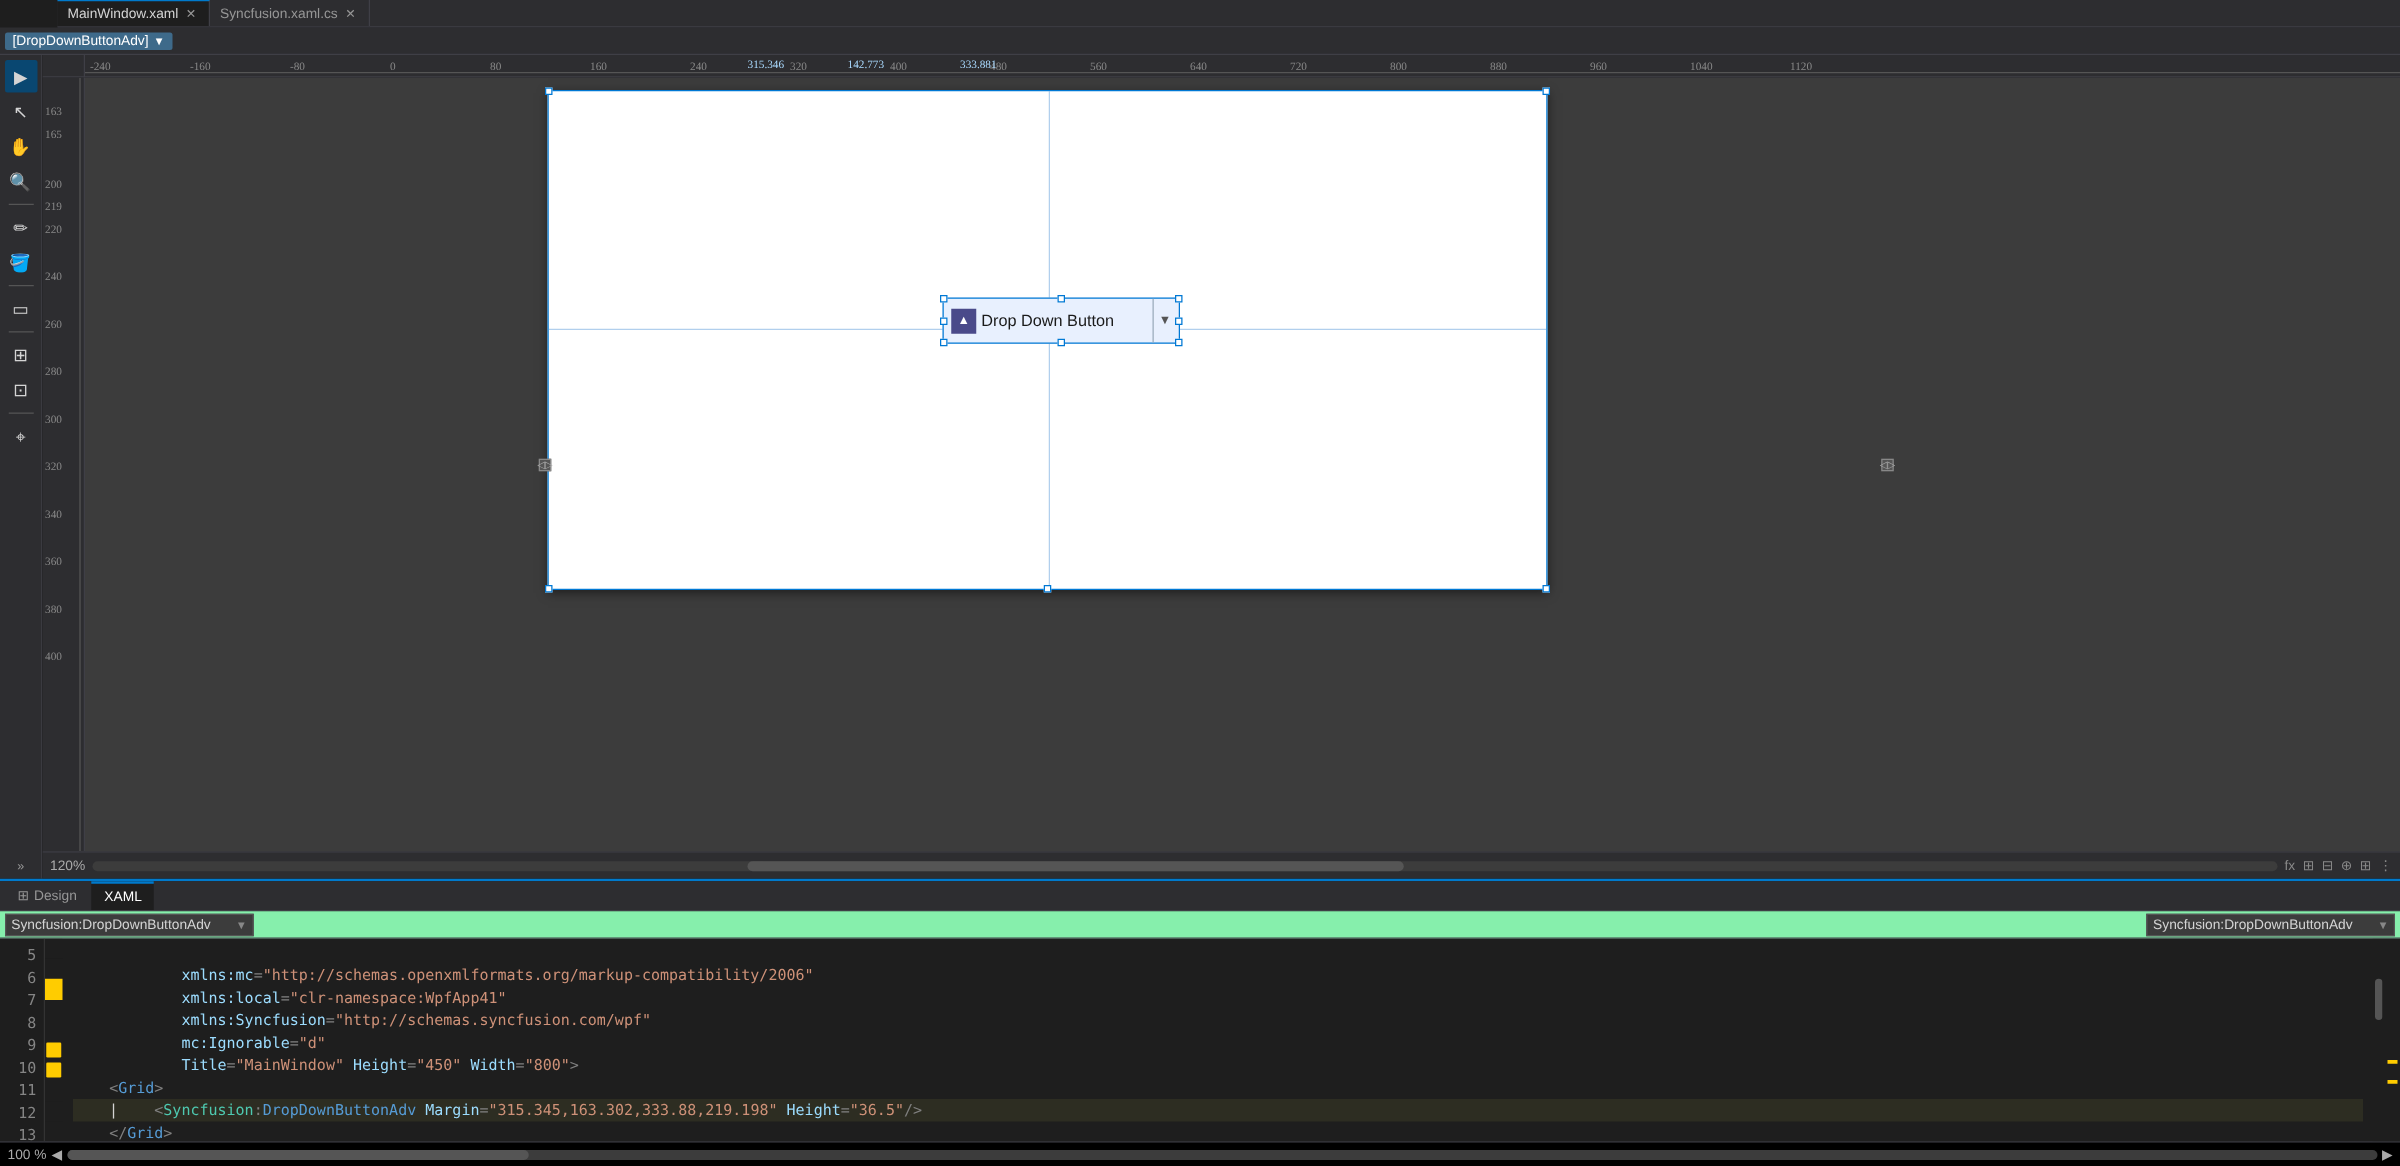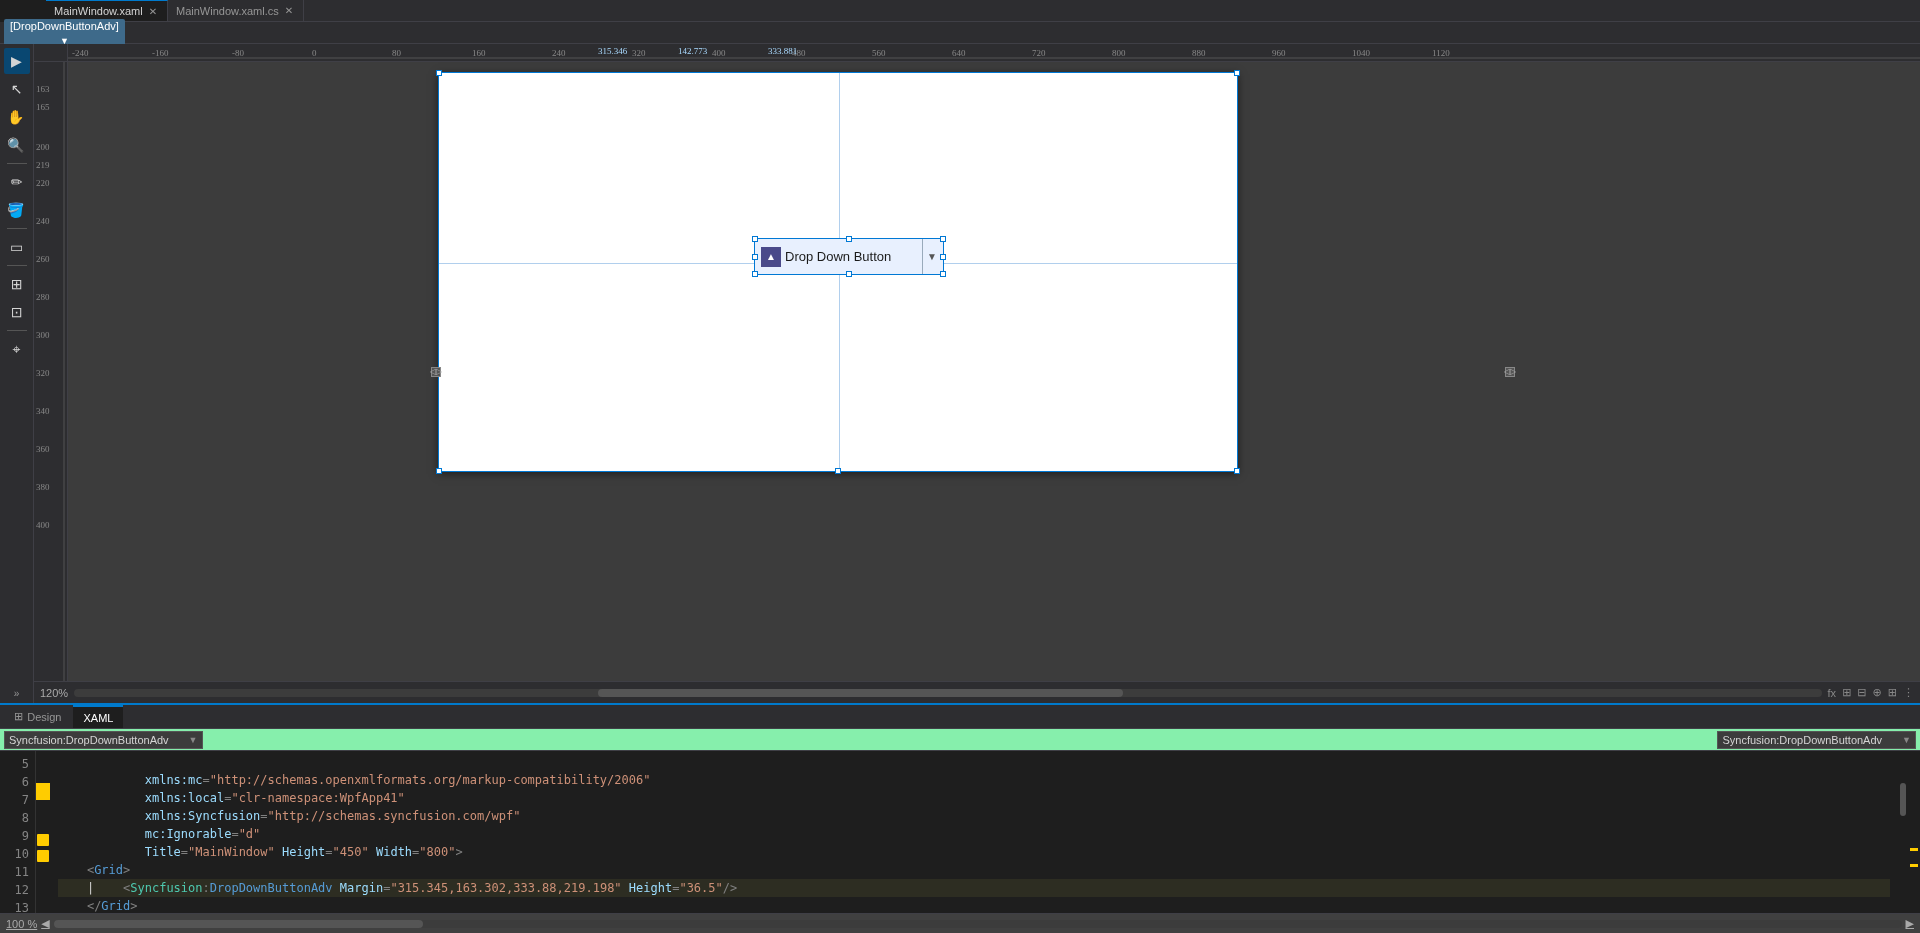--- a/index.html
+++ b/index.html
@@ -64,21 +64,20 @@
     }
     .breadcrumb-chip {
       background: #3e6a8a;
       color: #fff;
       padding: 1px 6px;
       border-radius: 2px;
       font-size: 11px;
       display: flex;
       align-items: center;
       gap: 4px;
-      flex-direction: column;
     }
     .breadcrumb-chip .arrow { font-size: 9px; }
 
     
     .main-area {
       display: flex;
       flex: 1;
       overflow: hidden;
     }
 
@@ -444,21 +443,21 @@
   </style>
 </head>
 <body>
 
 <div class="tab-bar">
   <div class="tab active">
     <span>MainWindow.xaml</span>
     <span class="tab-close">✕</span>
   </div>
   <div class="tab inactive">
-    <span>MainWindow.xaml.cs</span>
+    <span>Syncfusion.xaml.cs</span>
     <span class="tab-close">✕</span>
   </div>
 </div>
 
 <div class="breadcrumb-bar">
   <div class="breadcrumb-chip">
     <span>[DropDownButtonAdv]</span>
     <span class="arrow">▼</span>
   </div>
 </div>
@@ -701,21 +700,21 @@
 
     <div class="mini-scrollbar">
       <div class="mini-thumb"></div>
     </div>
     <div class="right-marks">
       <div class="right-mark" style="top: 60%;"></div>
       <div class="right-mark" style="top: 70%; background: #ffcc00;"></div>
     </div>
   </div>
 
-  <div style="display:flex;align-items:center;background:#404040;height:20px;border-top:1px solid #3f3f46;padding:0 6px;font-size:11px;color:#aaa;flex-shrink:0;text-decoration:underline;">
+  <div style="display:flex;align-items:center;background:#000000;height:20px;border-top:1px solid #3f3f46;padding:0 6px;font-size:11px;color:#aaa;flex-shrink:0;">
     <span>100 %</span>
     <span style="margin-left:4px;">◀</span>
     <div style="flex:1;height:8px;background:#3c3c3c;border-radius:4px;position:relative;margin:0 4px;">
       <div style="position:absolute;left:0;width:20%;height:100%;background:#555;border-radius:4px;"></div>
     </div>
     <span>▶</span>
   </div>
 </div>
 
 </body></html>

